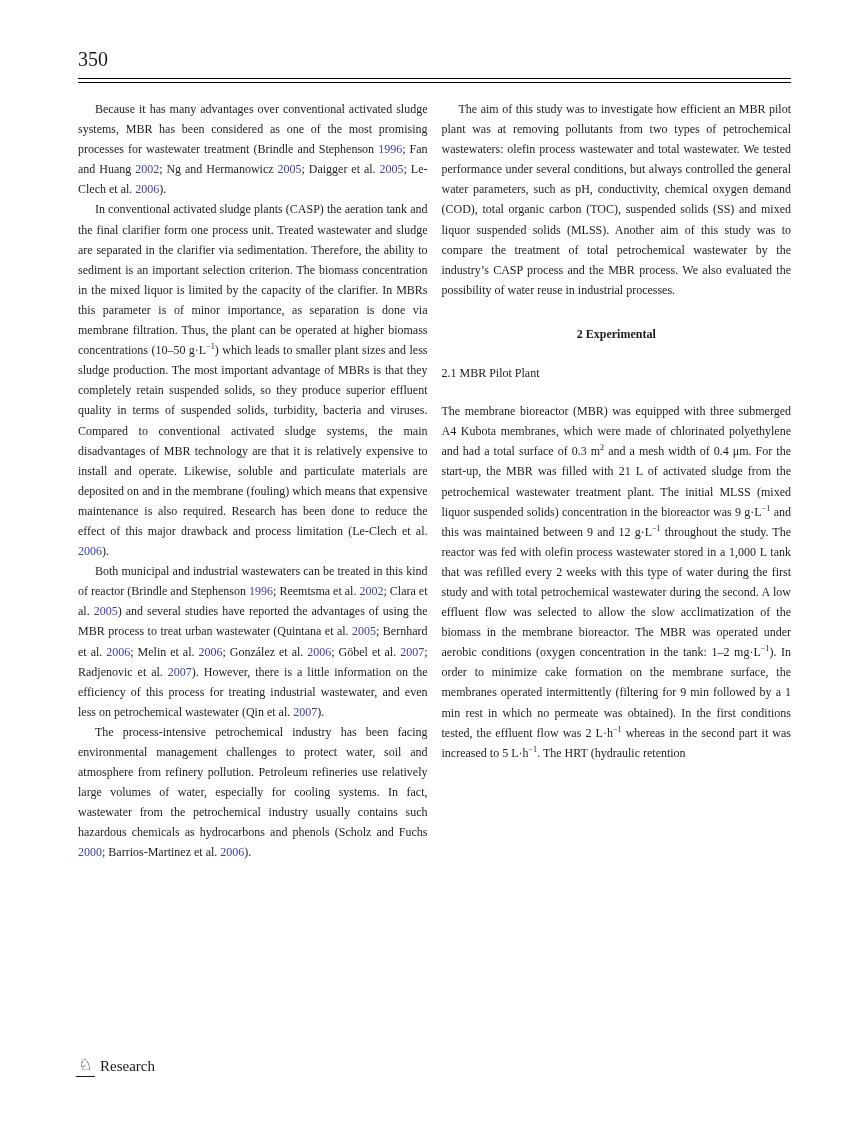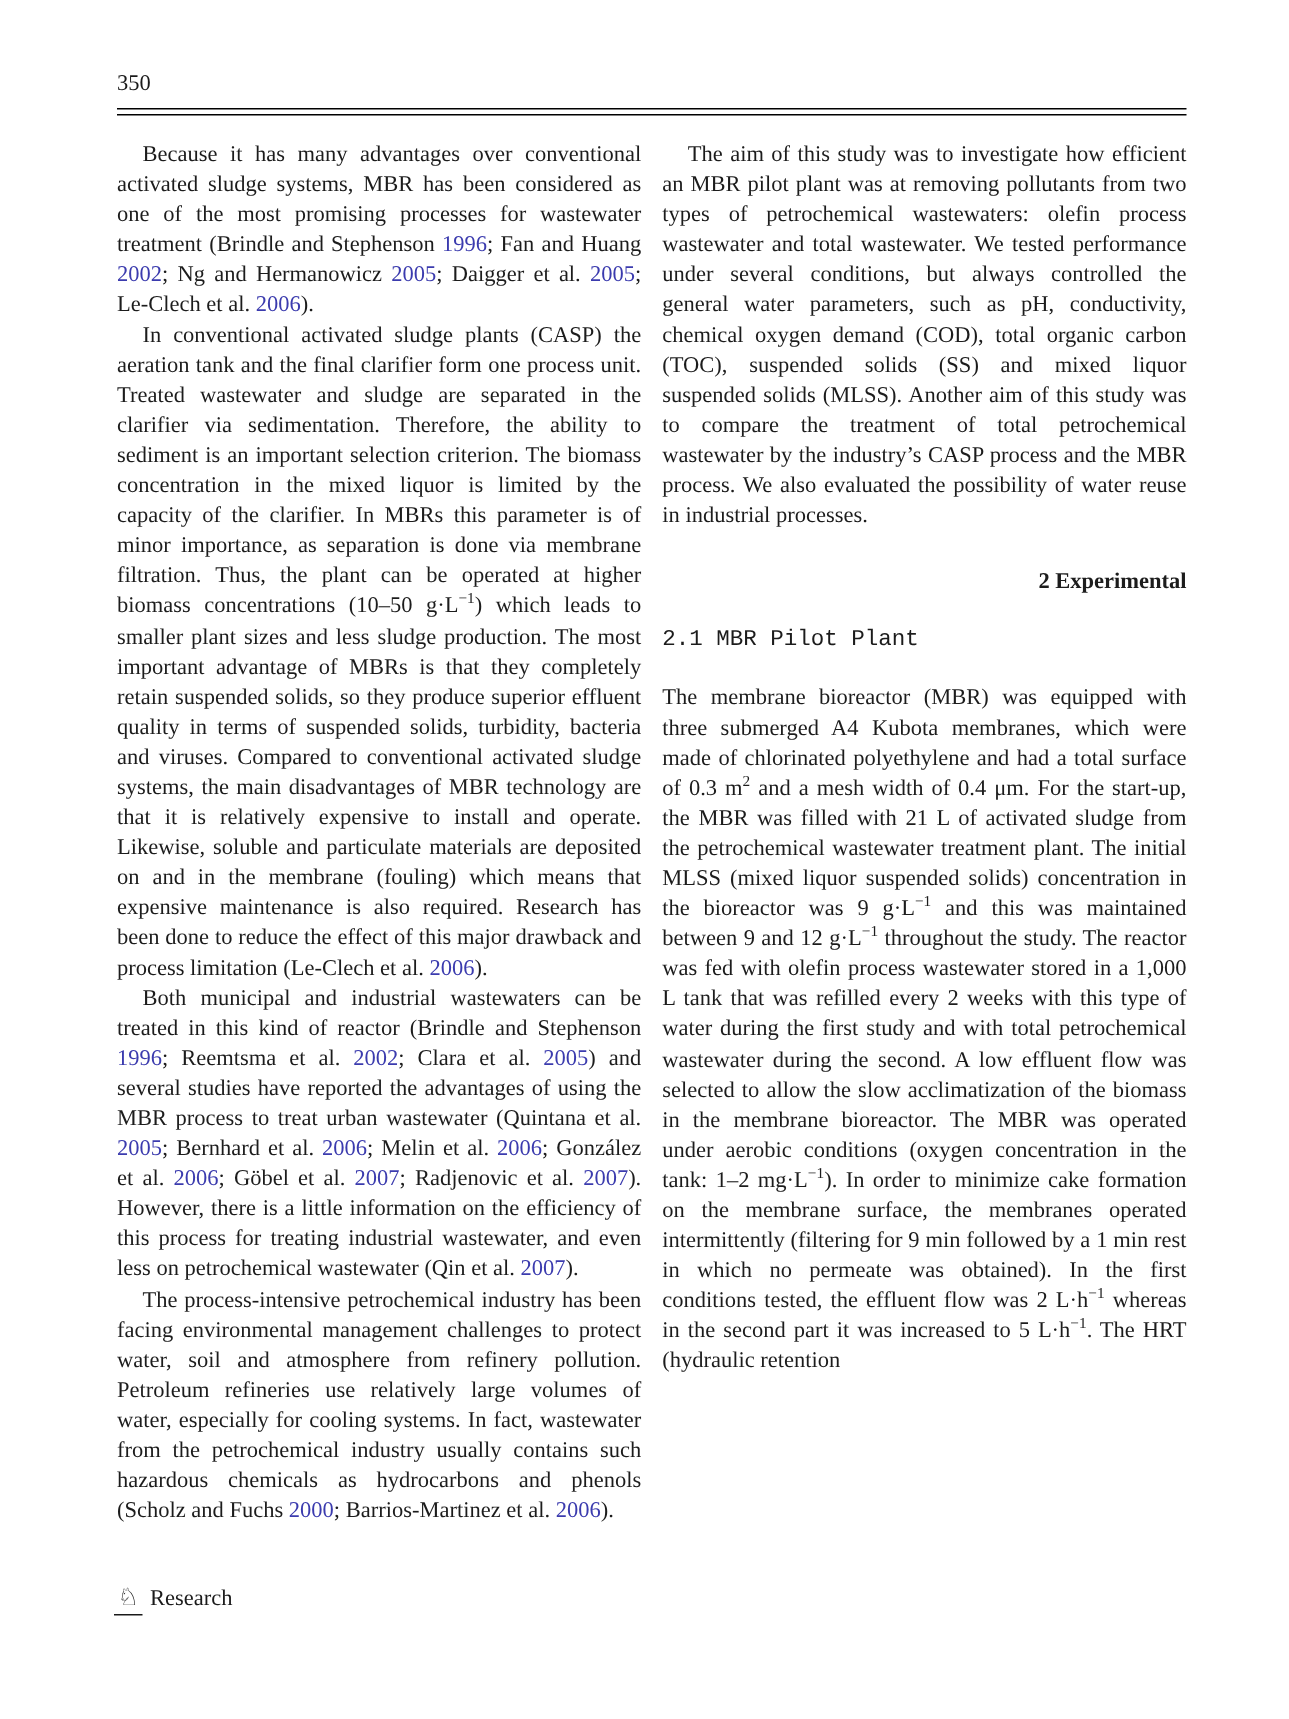--- a/index.html
+++ b/index.html
@@ -15,55 +15,54 @@
   .content {
     position: absolute;
     left: 78px;
     top: 48px;
     width: 713px;
   }
   .header-row {
     display: flex;
     justify-content: space-between;
     align-items: baseline;
-    font-size: 15px;
+    font-size: 20px;
     color: #1a1a1a;
   }
   .header-rule {
     margin-top: 7px;
     height: 3px;
     border-top: 1.4px solid #000;
     border-bottom: 1.4px solid #000;
   }
   .columns {
     display: flex;
     gap: 14px;
     margin-top: 16px;
   }
   .col {
     flex: 1;
     min-width: 0;
-    font-size: 15px;
+    font-size: 12px;
     line-height: 20.1px;
     text-align: justify;
     color: #1c1c1c;
   }
   .block { margin: 0; }
   .block.indent { text-indent: 17px; }
   .heading1 {
     font-weight: bold;
-    text-align: right;
+    text-align: center;
     text-indent: 0;
     margin: 24px 0 19px 0;
   }
   .heading2 {
     text-align: left;
     text-indent: 0;
     margin: 0 0 18px 0;
-    font-family: Liberation Mono, monospace;
   }
   .link { color: #3b3bae; }
   .sup {
     vertical-align: super;
     font-size: 0.68em;
     line-height: 0;
   }
   .footer {
     position: absolute;
     left: 76px;

